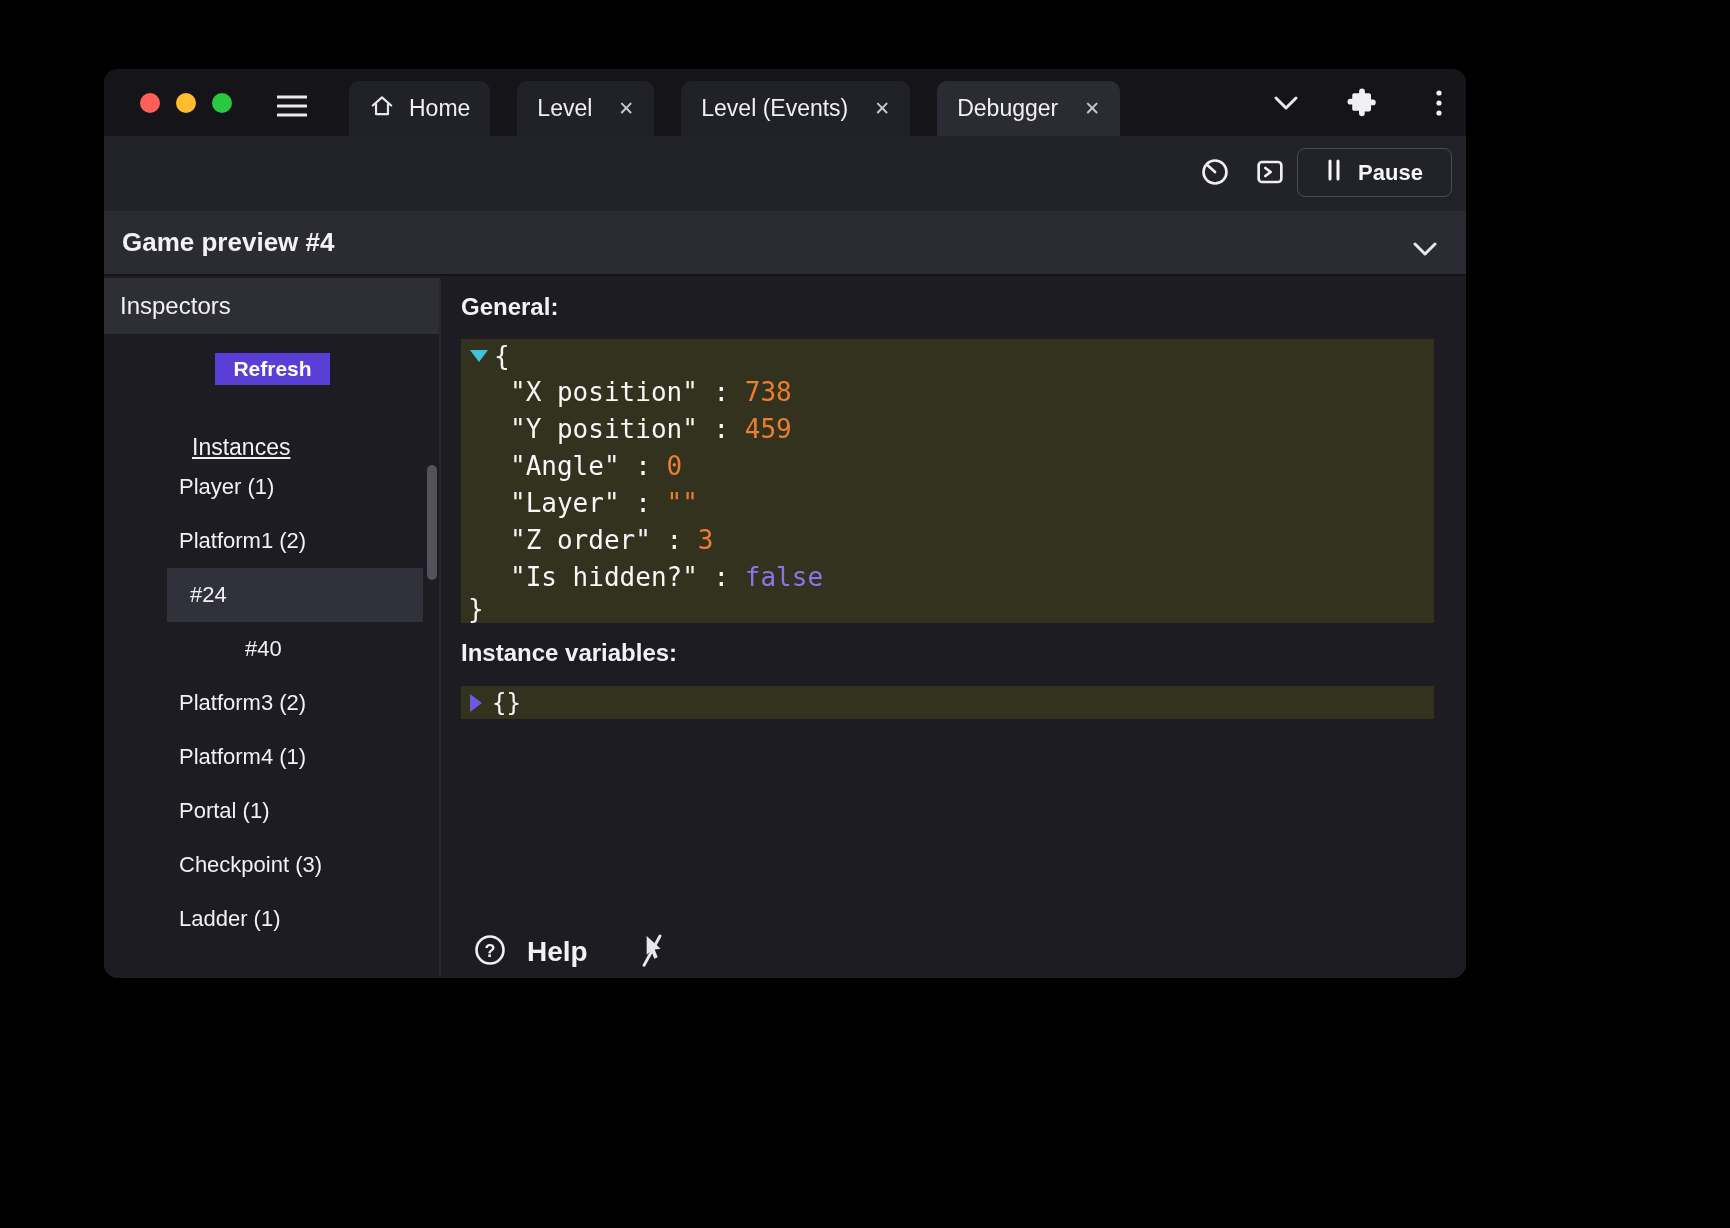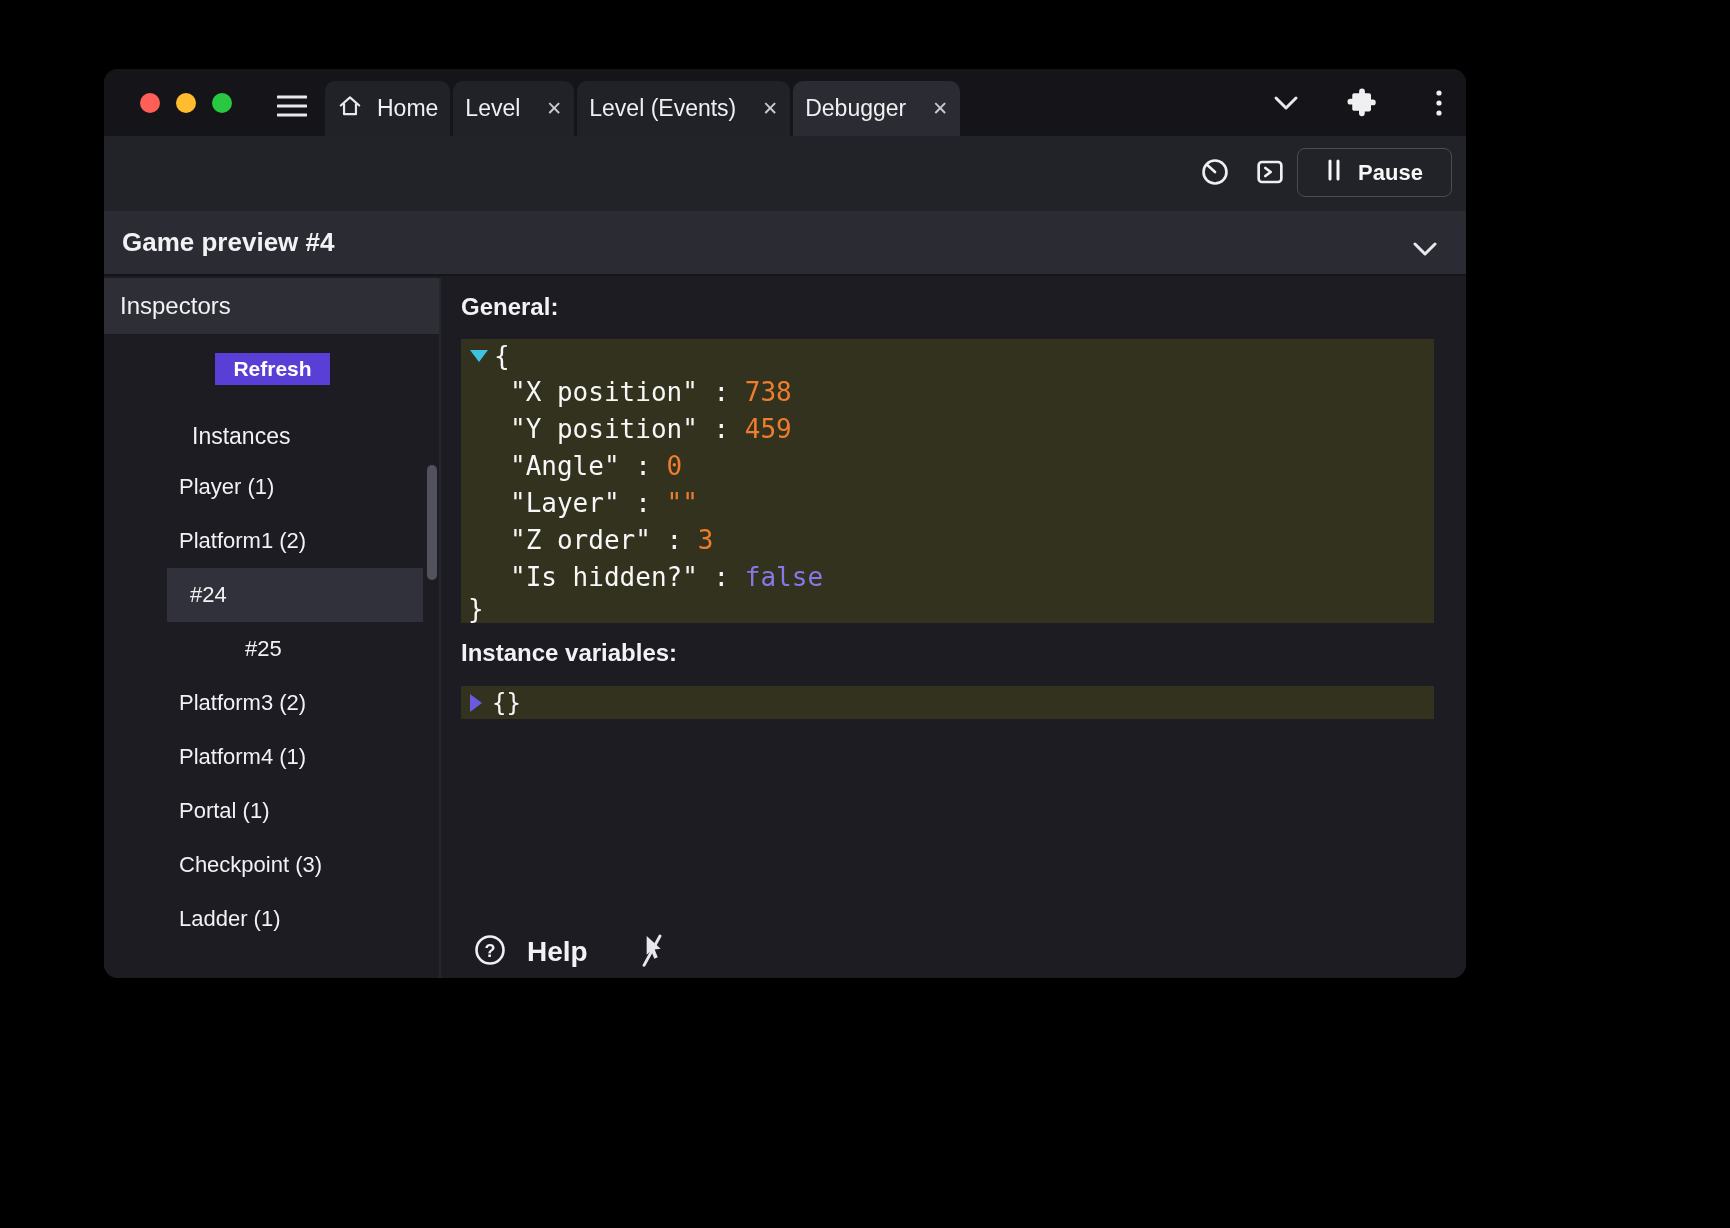--- a/index.html
+++ b/index.html
@@ -8,22 +8,22 @@
   .window { position:absolute; left:104px; top:69px; width:1362px; height:909px;
             background:#1c1c22; border-radius:14px; overflow:hidden; }
 
   
   .topbar { position:absolute; top:0; left:0; right:0; height:67px; background:#141419; }
   .traffic { position:absolute; top:24px; left:36px; display:flex; gap:16px; }
   .light { width:20px; height:20px; border-radius:50%; }
   .light.red{background:#ff5f57}.light.yellow{background:#febc2e}.light.green{background:#28c840}
   .hamburger { position:absolute; left:173px; top:26px; }
   .tabs { position:absolute; left:221px; top:12px; height:55px; display:flex; gap:3px; }
-  .tab { display:flex; align-items:center; gap:14px; padding:0 12px; background:#212128;
-         border-radius:10px 10px 0 0; font-size:23px; cursor:default; }
+  .tab { display:flex; align-items:center; gap:14px; padding:0 20px; background:#212128;
+         border-radius:10px 10px 0 0; font-size:23px; cursor:default;margin-left:24px; }
   .tab.active { background:#2b2b33; }
   .tab-label { color:#f0f0f2; }
   .tab-close { color:#c9c9cf; font-size:19px; margin-left:12px; line-height:1; }
   .top-icon { position:absolute; }
 
   
   .toolbar { position:absolute; top:67px; left:0; right:0; height:75px; background:#222229; }
   .tool-icon { position:absolute; top:20px; }
   .pause-btn { position:absolute; left:1193px; top:12px; width:155px; height:49px;
                border:1px solid #4b4b56; border-radius:8px; display:flex; align-items:center;
@@ -38,21 +38,21 @@
   
   .content { position:absolute; top:209px; left:0; right:0; bottom:0; background:#1c1c22; }
 
   .sidebar { position:absolute; left:0; top:0; bottom:0; width:337px; border-right:2px solid #26262e; }
   .inspectors-header { height:56px; background:#2e2e37; display:flex; align-items:center;
                        padding-left:16px; font-size:24px; }
   .refresh-btn { position:absolute; top:75px; left:111px; width:115px; height:32px;
                  background:var(--accent,#5a3fd6); border:none; border-radius:0; color:#fff;
                  font-weight:bold; font-size:21px; display:flex; align-items:center; justify-content:center;
                  font-family:"Liberation Sans",sans-serif; }
-  .instances-label { position:absolute; top:145px; left:88px; font-size:23px; }
+  .instances-label { position:absolute; top:156px; left:88px; font-size:23px;text-decoration:underline; }
   .side-list { position:absolute; top:182px; left:0; right:0; }
   .side-item { height:54px; display:flex; align-items:center; font-size:22px; }
   .side-item.lvl1 { padding-left:75px; }
   .side-item.lvl2 { padding-left:141px; }
   .side-item.selected { background:#31313b; margin-left:63px; margin-right:16px; padding-left:23px; }
   .scroll-thumb { position:absolute; right:2px; top:187px; width:10px; height:115px;
                   background:#52525c; border-radius:5px; }
 
   .main { position:absolute; left:339px; right:0; top:0; bottom:0; }
   .section-label { position:absolute; left:18px; font-size:24px; font-weight:600; }
@@ -187,21 +187,21 @@
           <div class="side-item lvl1">
     <span class="side-item-label">Player (1)</span>
   </div>
           <div class="side-item lvl1">
     <span class="side-item-label">Platform1 (2)</span>
   </div>
           <div class="side-item lvl2 selected">
     <span class="side-item-label">#24</span>
   </div>
           <div class="side-item lvl2">
-    <span class="side-item-label">#25</span>
+    <span class="side-item-label">#40</span>
   </div>
           <div class="side-item lvl1">
     <span class="side-item-label">Platform3 (2)</span>
   </div>
           <div class="side-item lvl1">
     <span class="side-item-label">Platform4 (1)</span>
   </div>
           <div class="side-item lvl1">
     <span class="side-item-label">Portal (1)</span>
   </div>

